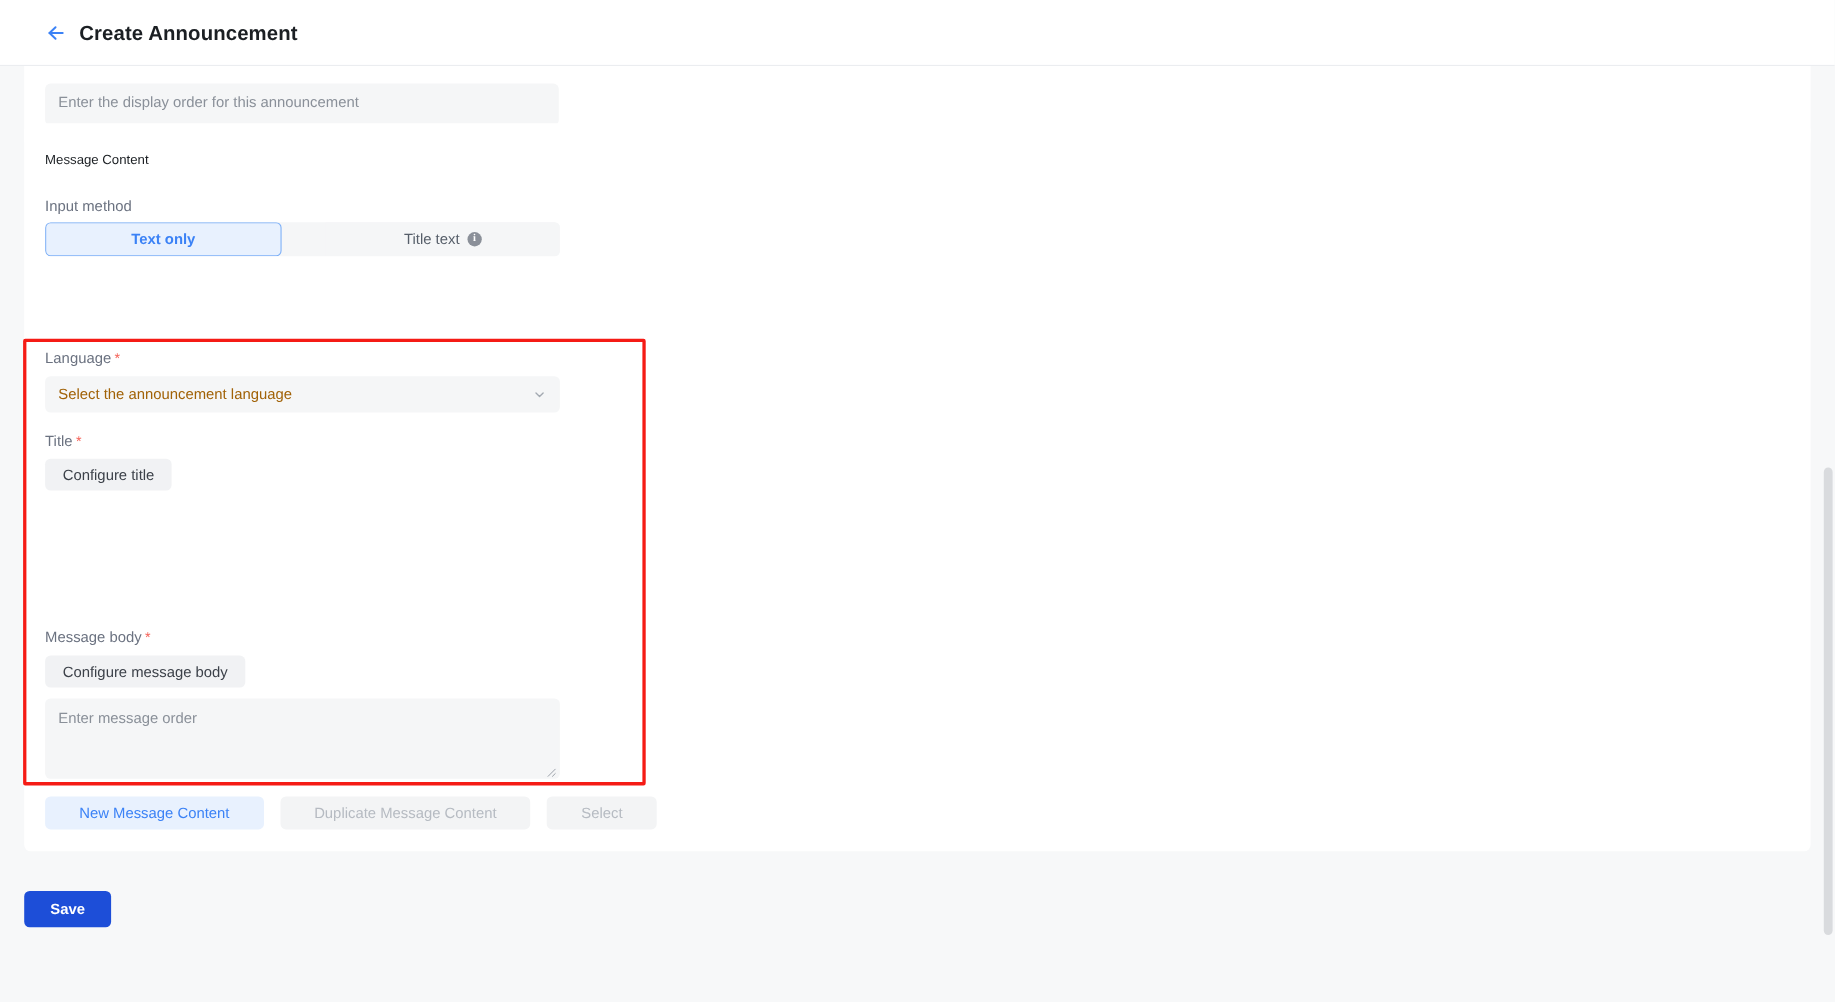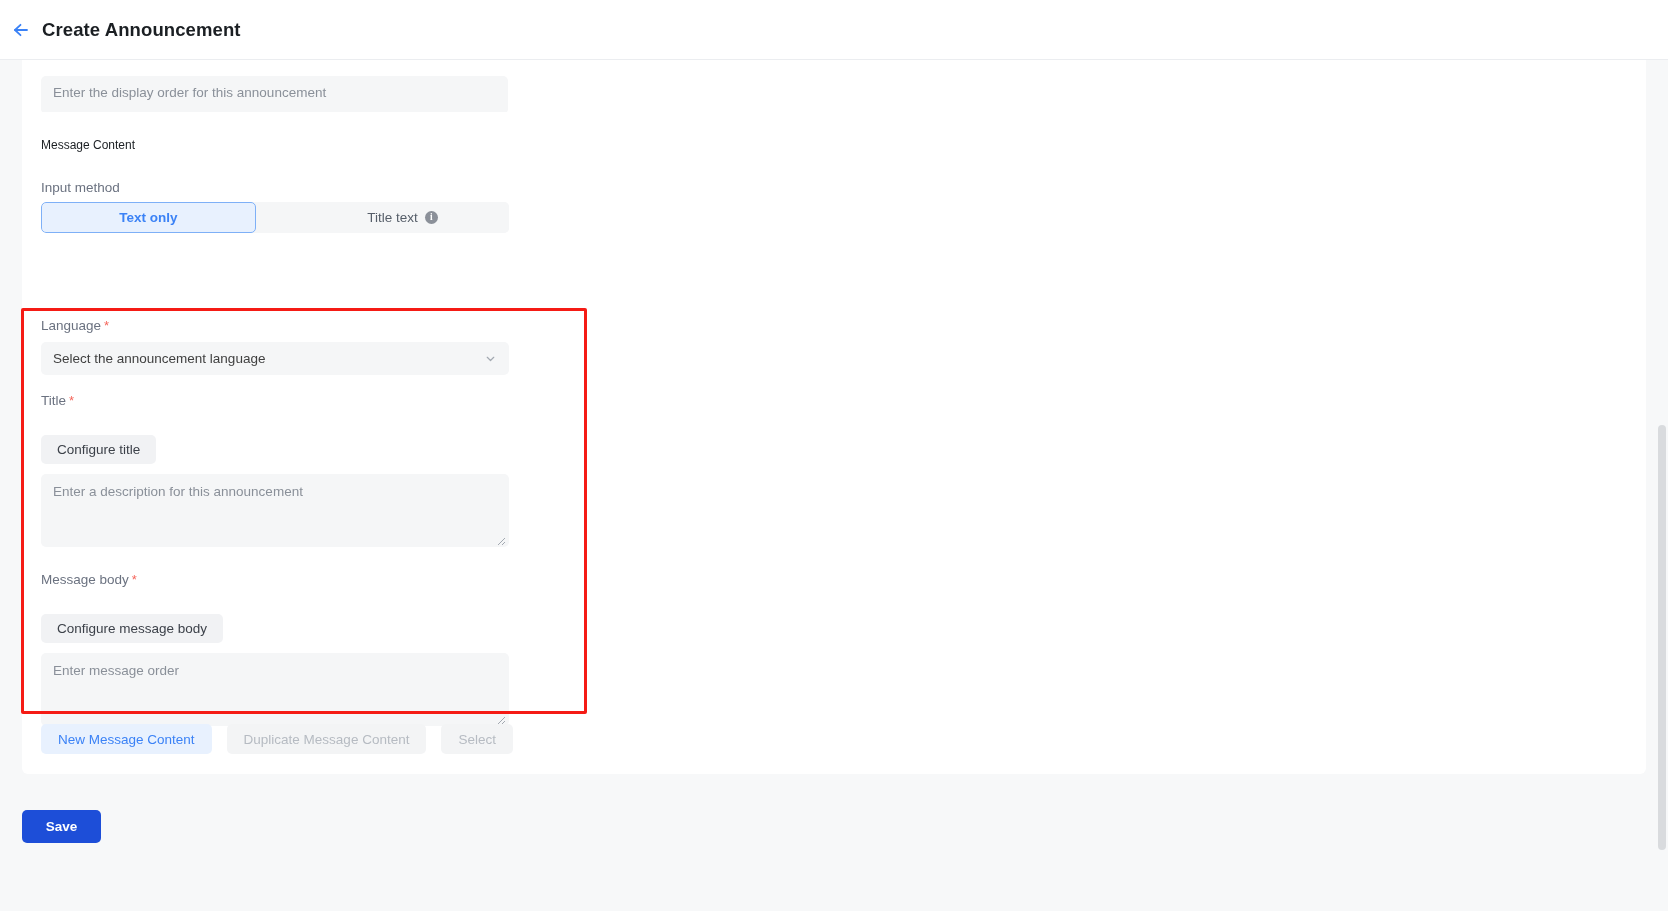--- a/index.html
+++ b/index.html
@@ -22,21 +22,21 @@
   
   .header {
     position: absolute;
     top: 0; left: 0;
     width: 1668px;
     height: 60px;
     background: #ffffff;
     border-bottom: 1px solid #ebedf0;
     display: flex;
     align-items: center;
-    padding-left: 8px;
+    padding-left: 38px;
     z-index: 30;
   }
   .back-arrow {
     width: 26px; height: 26px;
     display: flex; align-items: center; justify-content: center;
     color: #3b82f6;
     cursor: pointer;
     margin-right: 8px;
   }
   .back-arrow svg { display: block; }
@@ -178,26 +178,26 @@
     background: #f5f6f7;
     border-radius: 5px;
     display: flex;
     align-items: center;
     justify-content: space-between;
     padding: 0 12px;
     cursor: pointer;
   }
   .select-placeholder {
     font-size: 13.5px;
-    color: #404040;
+    color: #a16207;
   }
   .chev { color: #a3a9b1; display: flex; }
 
   .config-btn {
-    margin-top: 27px;
+    margin-top: 9px;
     display: inline-flex;
     align-items: center;
     justify-content: center;
     height: 29px;
     padding: 0 16px;
     background: #f1f2f4;
     border: none;
     border-radius: 5px;
     font-size: 13.5px;
     color: #3c4149;
@@ -226,21 +226,21 @@
 
   
   .actions-row {
     position: absolute;
     top: 612px; left: 19px;
     display: flex;
     gap: 15px;
   }
   .btn-action {
     height: 30px;
-    padding: 0 17px;
+    padding: 0 31px;
     border: none;
     border-radius: 5px;
     font-size: 13.5px;
     font-family: "Liberation Sans", sans-serif;
     cursor: pointer;
     display: inline-flex;
     align-items: center;
   }
   .btn-primary-light {
     background: #e8f1fe;
@@ -381,29 +381,20 @@
             </svg>
           </span>
         </div>
       </div>
 
       <div class="group-title">
         <div class="field-label">
           <span>Title</span><span class="req">*</span>
         </div>
         <button class="config-btn">Configure title</button>
-        <div class="textarea-box">
-          <span>Enter a description for this announcement</span>
-          <span class="resize-grip">
-            <svg width="10" height="10" viewBox="0 0 10 10" stroke="currentColor" stroke-width="0.9">
-              <line x1="9" y1="2" x2="2" y2="9"></line>
-              <line x1="9" y1="6" x2="6" y2="9"></line>
-            </svg>
-          </span>
-        </div>
       </div>
 
       <div class="group-body">
         <div class="field-label">
           <span>Message body</span><span class="req">*</span>
         </div>
         <button class="config-btn">Configure message body</button>
         <div class="textarea-box">
           <span>Enter message order</span>
           <span class="resize-grip">

